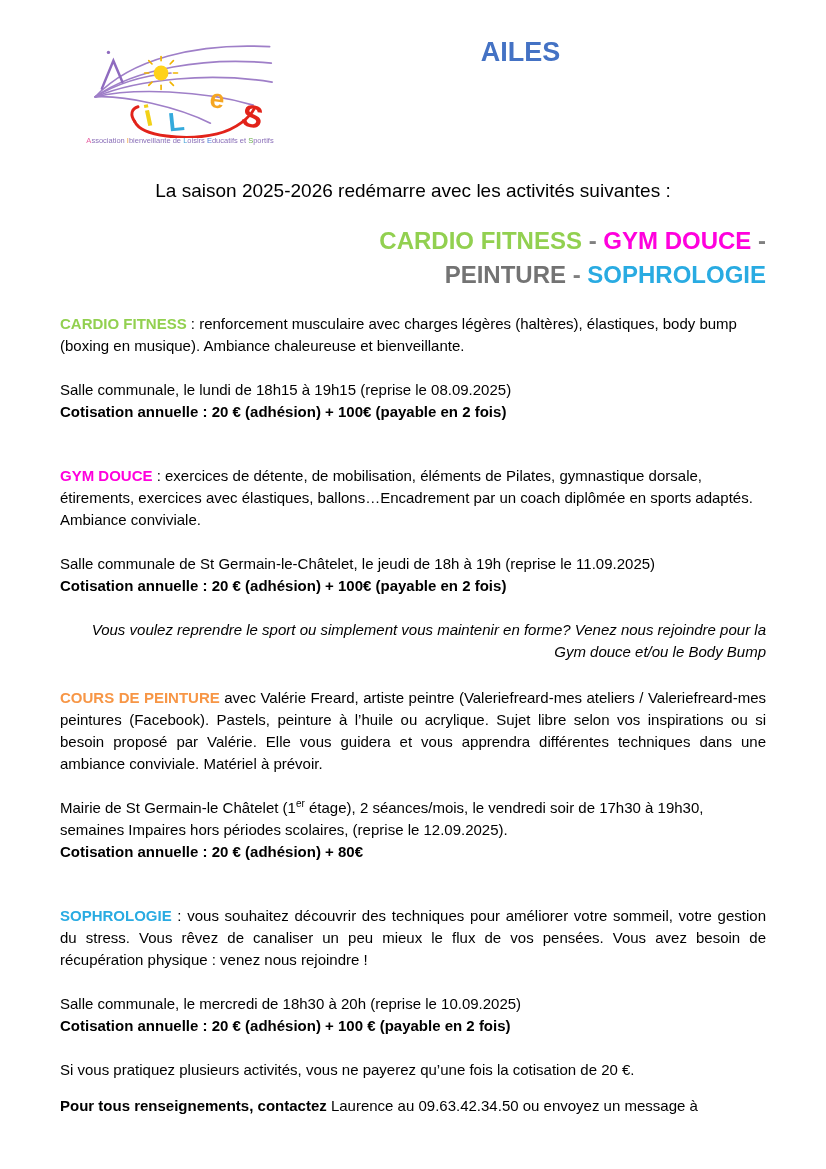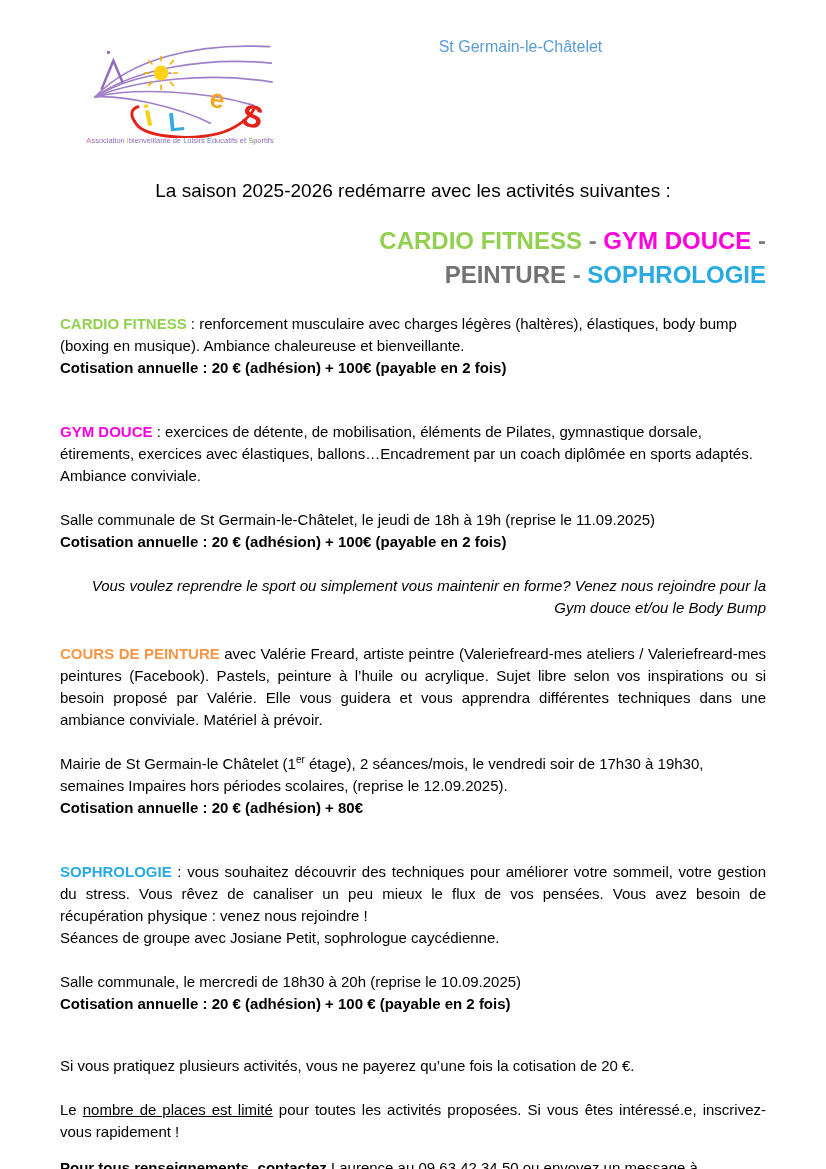--- a/index.html
+++ b/index.html
@@ -84,34 +84,35 @@
         <text x="188" y="108" font-size="38" font-weight="bold" fill="#e2231a" transform="rotate(12 188 108)">S</text>
 
         <g stroke="#e2231a" stroke-width="3.5" fill="none" stroke-linecap="round">
           <path d="M60,104 C54,96 56,88 64,86"></path>
           <path d="M60,104 C68,122 122,128 160,119 C184,113 200,99 206,87"></path>
         </g>
       </svg>
       <div class="logo-caption"><span class="cap-a">A</span><span>ssociation </span><span class="cap-i">I</span><span>bienveillante de </span><span class="cap-l">L</span><span>oisirs </span><span class="cap-e">E</span><span>ducatifs et </span><span class="cap-s">S</span><span>portifs</span></div>
     </div>
     <div class="header-text">
-      <div class="h-loc" style="color: rgb(91, 155, 213);">St Germain-le-Châtelet</div>
+      <div class="h-title" style="color: rgb(68, 114, 196);">AILES</div>
     </div>
   </div>
 
   <div class="intro">La saison 2025-2026 redémarre avec les activités suivantes :</div>
 
   <div class="act-heading">
     <span style="color: rgb(146, 208, 80);">CARDIO FITNESS</span><span style="color: rgb(128, 128, 128);"> - </span><span style="color: rgb(255, 0, 221);">GYM DOUCE</span><span style="color: rgb(128, 128, 128);"> -</span><br>
     <span style="color: #737373;">PEINTURE</span><span style="color: rgb(128, 128, 128);"> - </span><span style="color: rgb(41, 171, 226);">SOPHROLOGIE</span>
   </div>
 
   <p class="mt-blank" style="margin-top:21px">
     <span class="sec-title" style="color: rgb(146, 208, 80);">CARDIO FITNESS</span><span> : renforcement musculaire avec charges légères (haltères), élastiques, body bump (boxing en musique). Ambiance chaleureuse et bienveillante.</span>
   </p>
+  <p class="mt-blank">Salle communale, le lundi de 18h15 à 19h15 (reprise le 08.09.2025)</p>
   <p class="bold">Cotisation annuelle : 20 € (adhésion) + 100€ (payable en 2 fois)</p>
 
   <p class="mt-sec">
     <span class="sec-title" style="color: rgb(255, 0, 221);">GYM DOUCE</span><span> : exercices de détente, de mobilisation, éléments de Pilates, gymnastique dorsale, étirements, exercices avec élastiques, ballons…Encadrement par un coach diplômée en sports adaptés. Ambiance conviviale.</span>
   </p>
   <p class="mt-blank">Salle communale de St Germain-le-Châtelet, le jeudi de 18h à 19h (reprise le 11.09.2025)</p>
   <p class="bold">Cotisation annuelle : 20 € (adhésion) + 100€ (payable en 2 fois)</p>
 
   <p class="invite">Vous voulez reprendre le sport ou simplement vous maintenir en forme? Venez nous rejoindre pour la Gym douce et/ou le Body Bump</p>
 
@@ -119,27 +120,23 @@
     <span class="sec-title" style="color: rgb(247, 150, 70);">COURS DE PEINTURE</span><span> avec Valérie Freard, artiste peintre (Valeriefreard-mes ateliers / Valeriefreard-mes peintures (Facebook). Pastels, peinture à l’huile ou acrylique. Sujet libre selon vos inspirations ou si besoin proposé par Valérie. Elle vous guidera et vous apprendra différentes techniques dans une ambiance conviviale. Matériel à prévoir.</span>
   </p>
   <p class="mt-blank">
     <span>Mairie de St Germain-le Châtelet (1</span><sup>er</sup><span> étage), 2 séances/mois, le vendredi soir de 17h30 à 19h30, semaines Impaires hors périodes scolaires, (reprise le 12.09.2025).</span>
   </p>
   <p class="bold">Cotisation annuelle : 20 € (adhésion) + 80€</p>
 
   <p class="mt-sec justify">
     <span class="sec-title" style="color: rgb(41, 171, 226);">SOPHROLOGIE</span><span> : vous souhaitez découvrir des techniques pour améliorer votre sommeil, votre gestion du stress. Vous rêvez de canaliser un peu mieux le flux de vos pensées. Vous avez besoin de récupération physique : venez nous rejoindre !</span>
   </p>
-  <p>Séances de groupe avec Josiane Petit, sophrologue caycédienne.</p>
   <p class="mt-blank">Salle communale, le mercredi de 18h30 à 20h (reprise le 10.09.2025)</p>
   <p class="bold">Cotisation annuelle : 20 € (adhésion) + 100 € (payable en 2 fois)</p>
 
-  <p style="margin-top:40px">Si vous pratiquez plusieurs activités, vous ne payerez qu’une fois la cotisation de 20 €.</p>
+  <p style="margin-top:22px">Si vous pratiquez plusieurs activités, vous ne payerez qu’une fois la cotisation de 20 €.</p>
 
-  <p class="mt-blank justify">
-    <span>Le </span><span class="underline">nombre de places est limité</span><span> pour toutes les activités proposées. Si vous êtes intéressé.e, inscrivez-vous rapidement !</span>
-  </p>
 
   <p class="contact">
     <span class="bold">Pour tous renseignements, contactez</span><span> Laurence au 09.63.42.34.50 ou envoyez un message à </span>
   </p>
 
 </div>
 
 </body></html>

